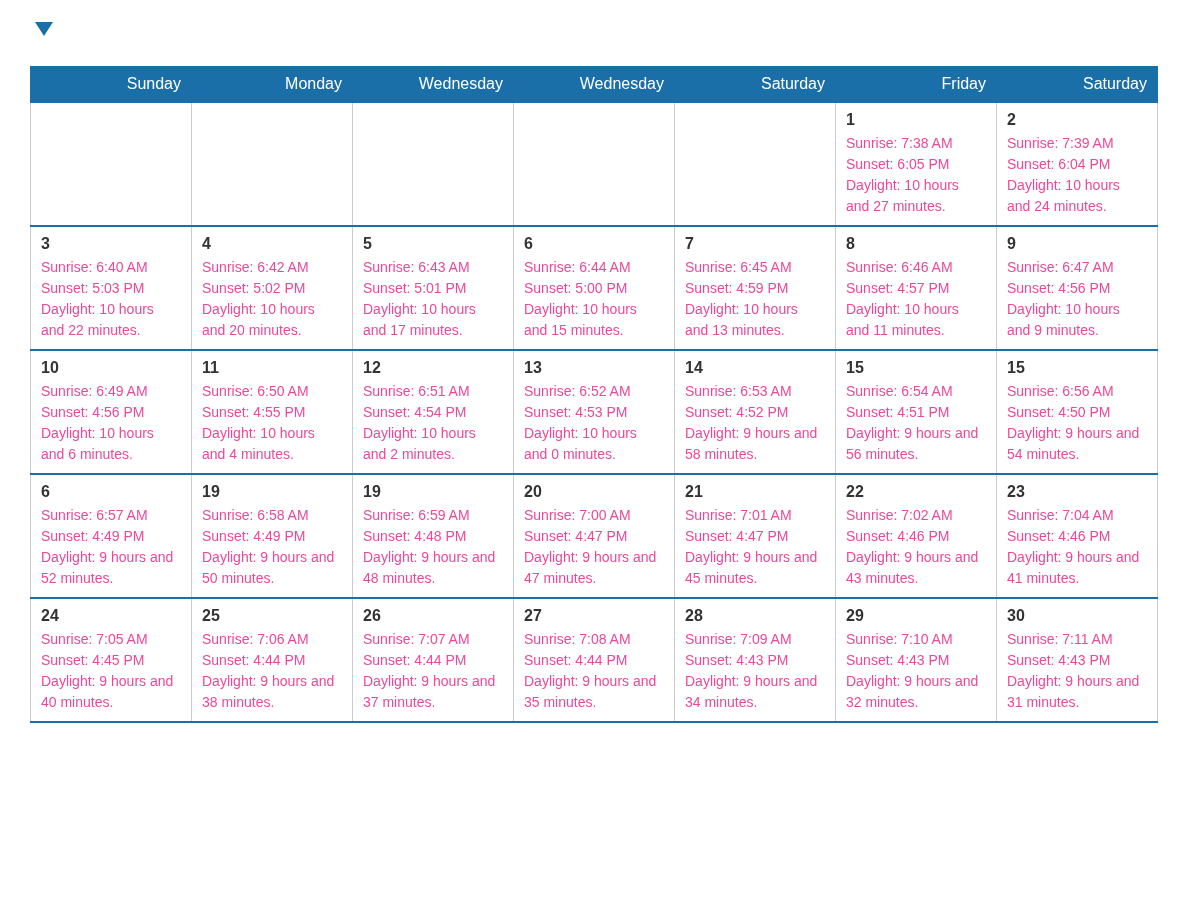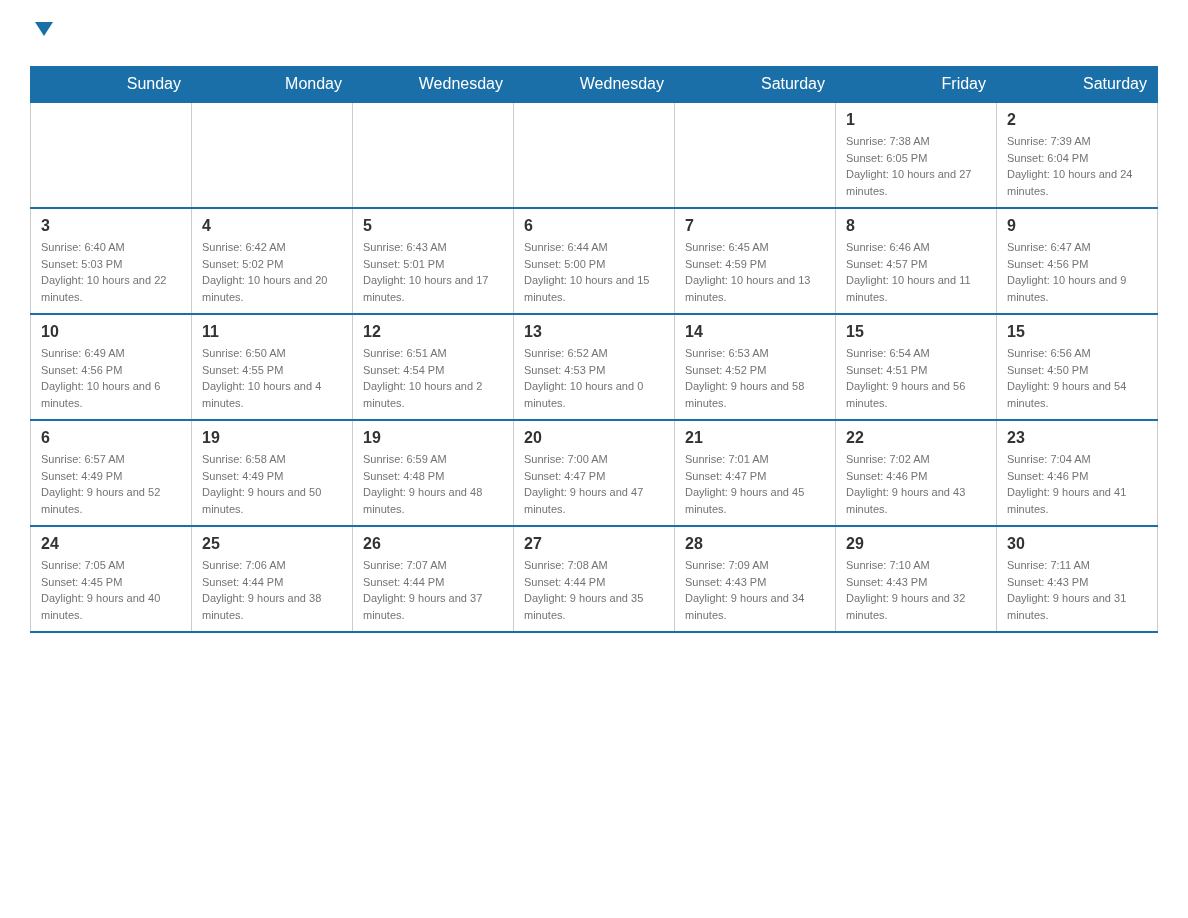--- a/index.html
+++ b/index.html
@@ -59,22 +59,22 @@
       border-bottom: 2px solid #1a6fa8;
     }
     .day-number {
       font-size: 16px;
       font-weight: bold;
       color: #333;
       display: block;
       margin-bottom: 4px;
     }
     .day-info {
-      font-size: 11px;
-      color: #737373;
+      font-size: 14px;
+      color: #ec4899;
       line-height: 1.5;
     }
     .empty-cell {
       background: #f9f9f9;
     }
     .logo-wrapper {
       display: flex;
       flex-direction: column;
       line-height: 1.2;
     }

